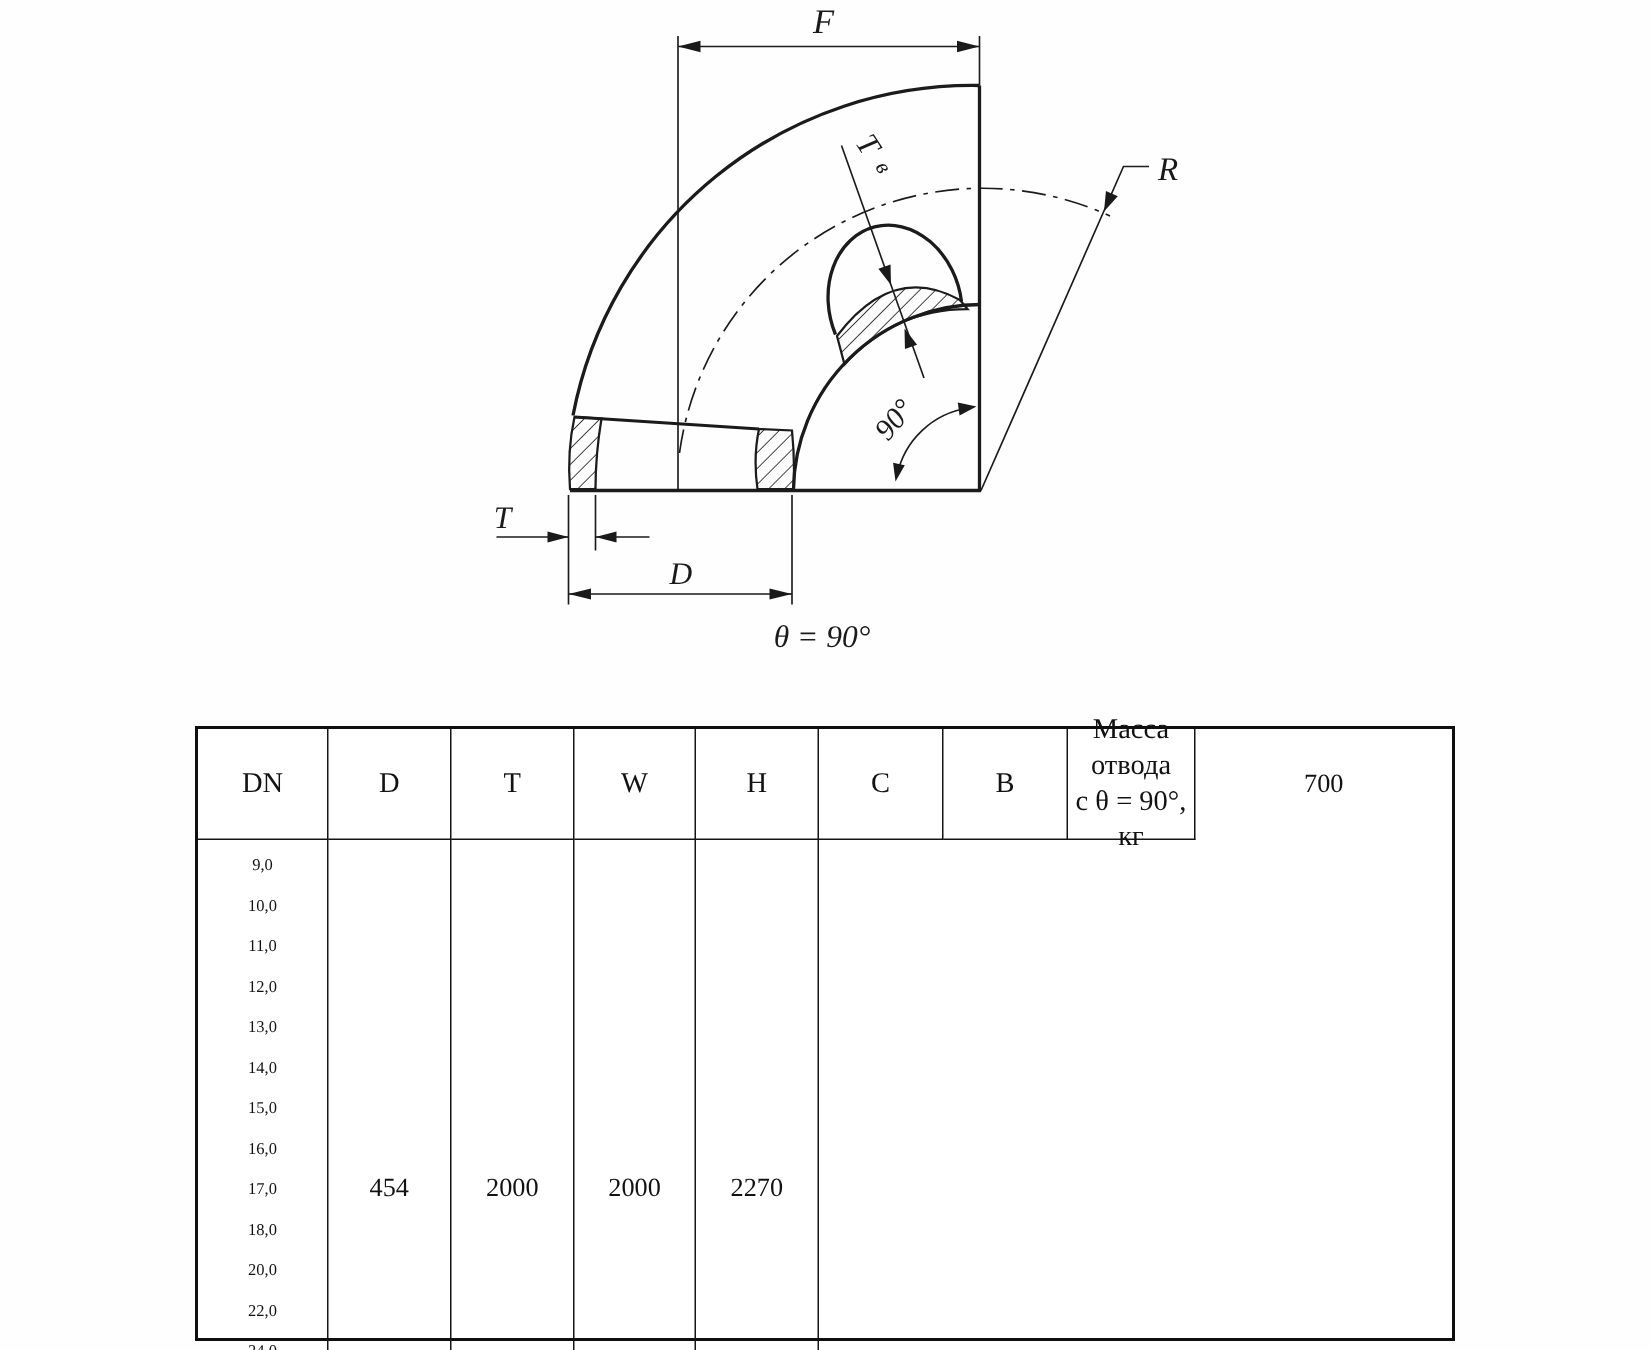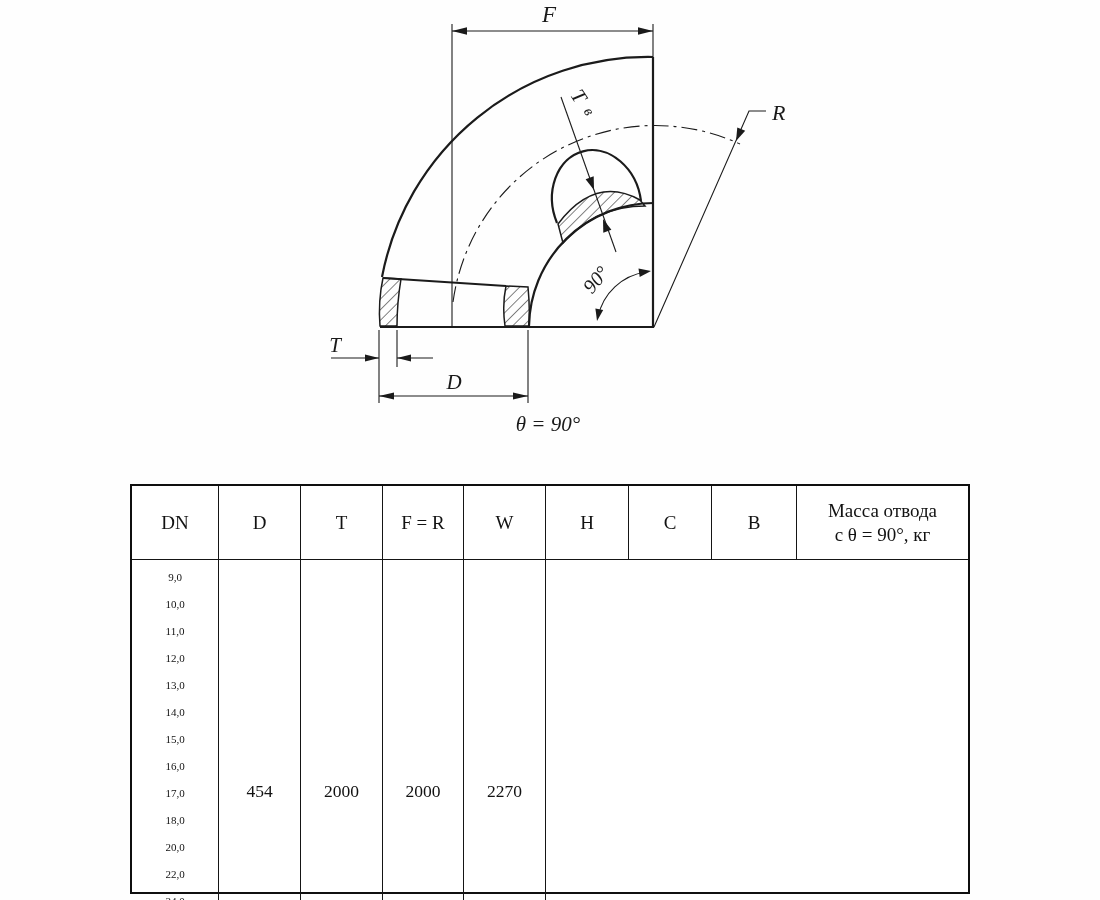--- a/index.html
+++ b/index.html
@@ -99,32 +99,32 @@
     <text class="dimlbl" x="454" y="389" font-size="21" text-anchor="middle">D</text>
 
     <text class="dimlbl" x="548" y="431" font-size="21" text-anchor="middle">θ = 90°</text>
   </svg>
 
   <div id="spec-table">
 
     <div class="cell">DN</div>
     <div class="cell">D</div>
     <div class="cell">T</div>
-    <div class="cell">F = R</div>
     <div class="cell">W</div>
     <div class="cell">H</div>
     <div class="cell">C</div>
     <div class="cell">B</div>
     <div class="cell">
       <div>
         <div>Масса отвода</div>
         <div>с θ = 90°, кг</div>
       </div>
     </div>
 
+    <div class="cell body">700</div>
     <div class="cell body list">9,0
 10,0
 11,0
 12,0
 13,0
 14,0
 15,0
 16,0
 17,0
 18,0

